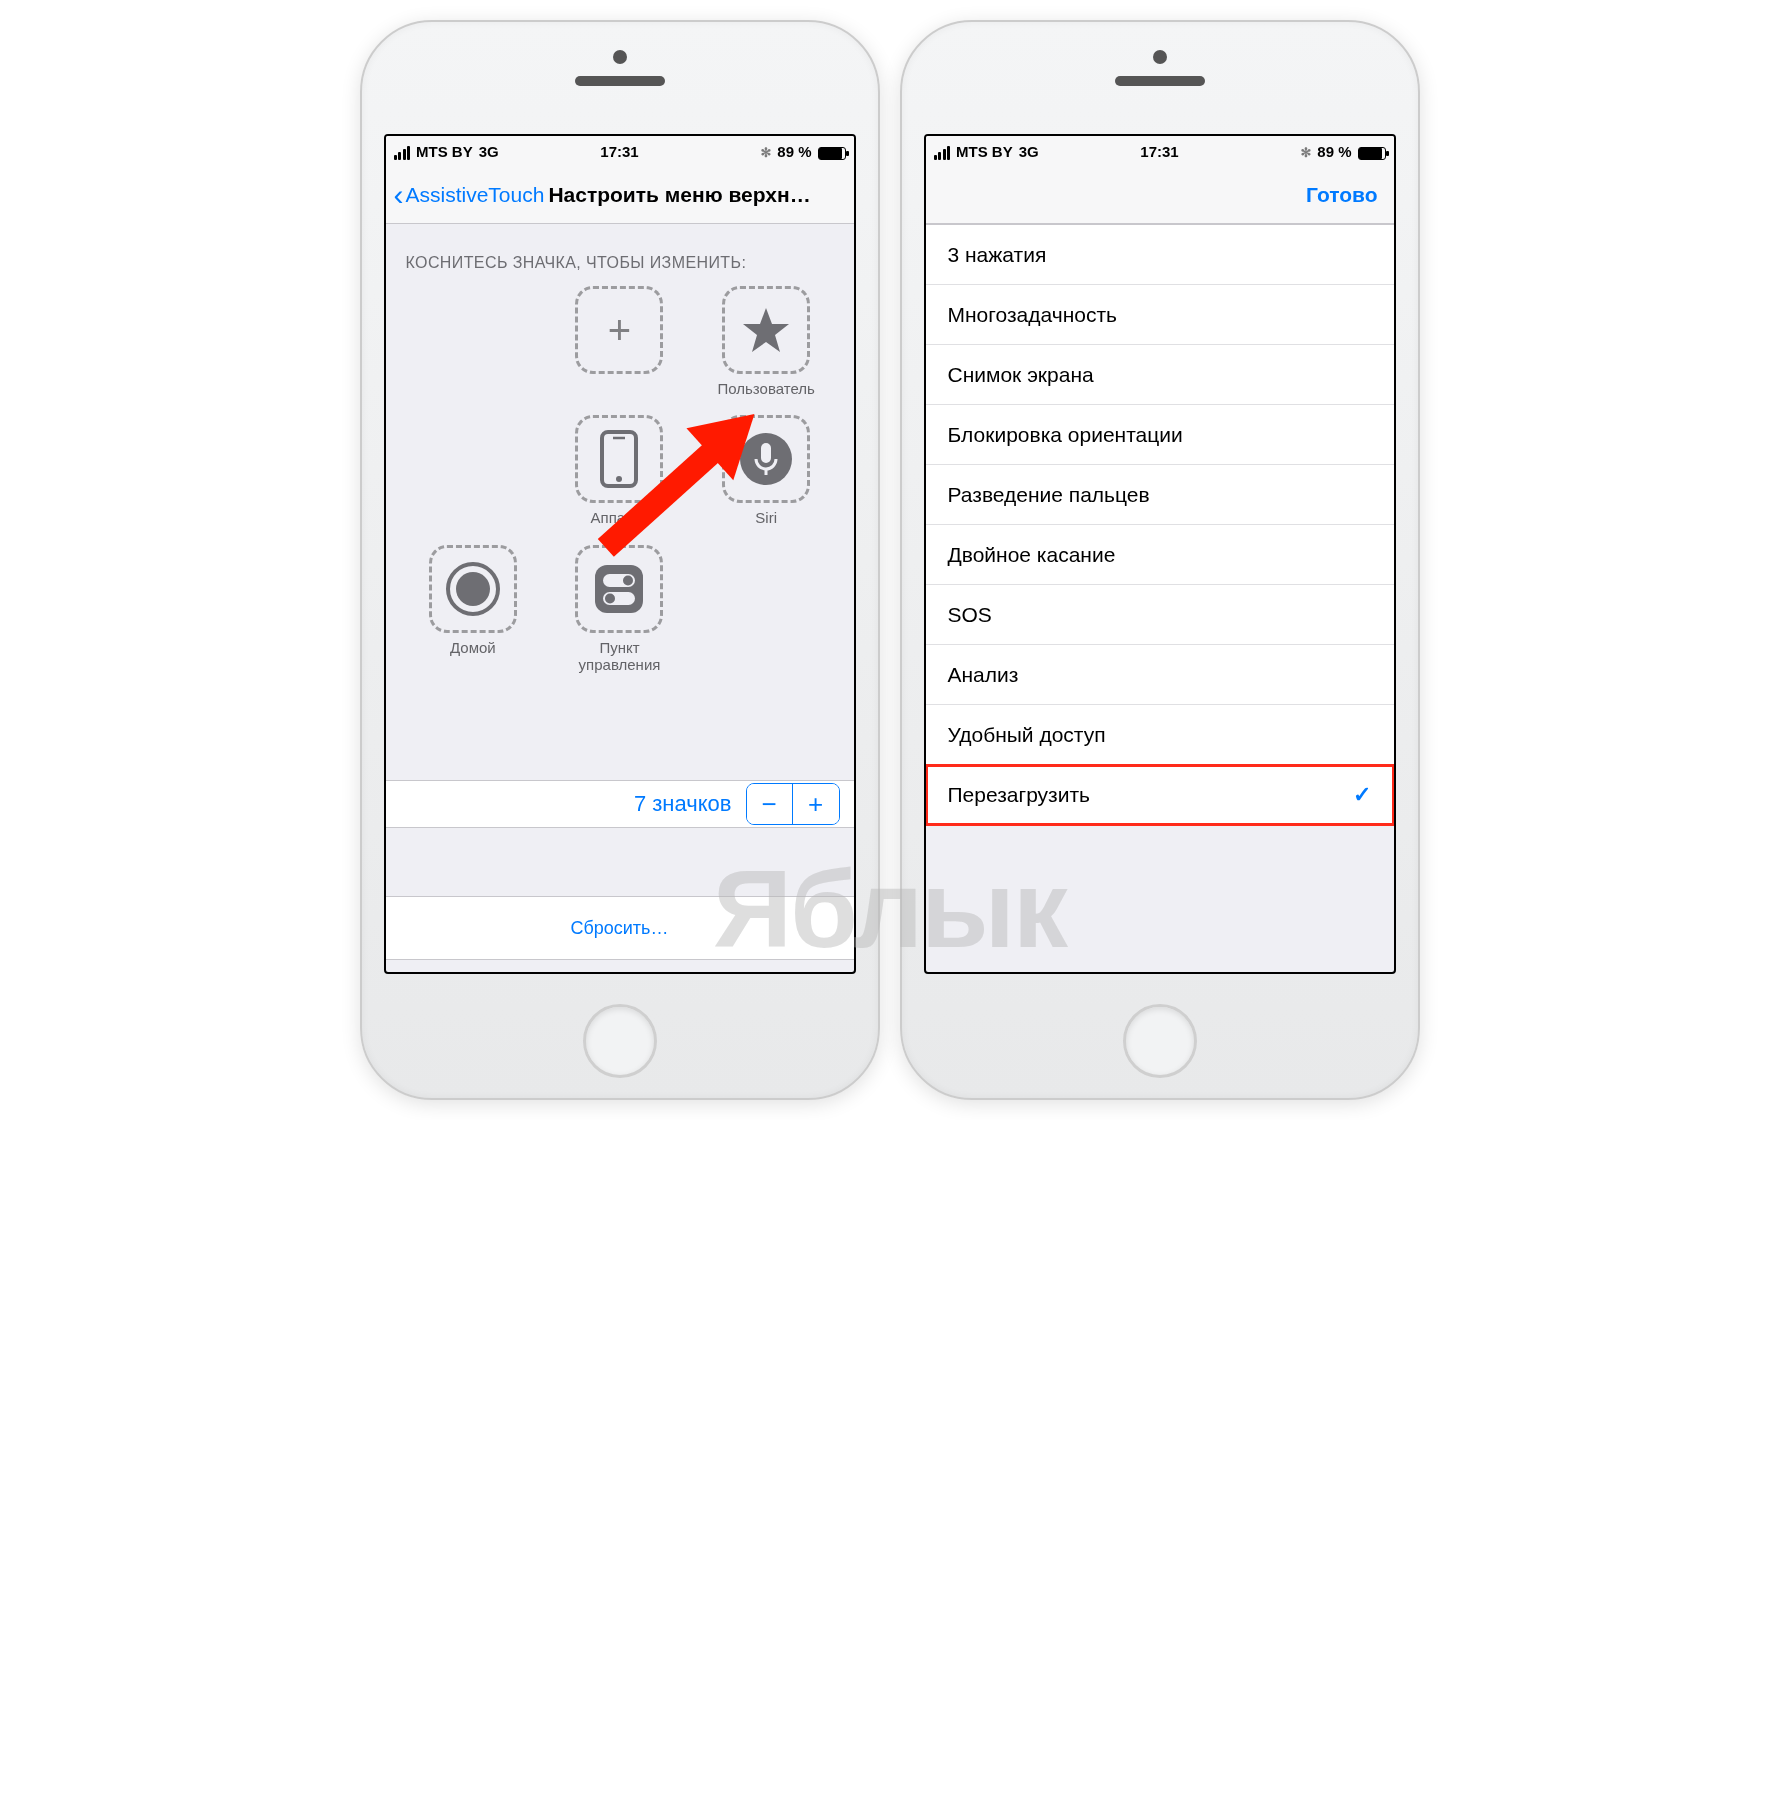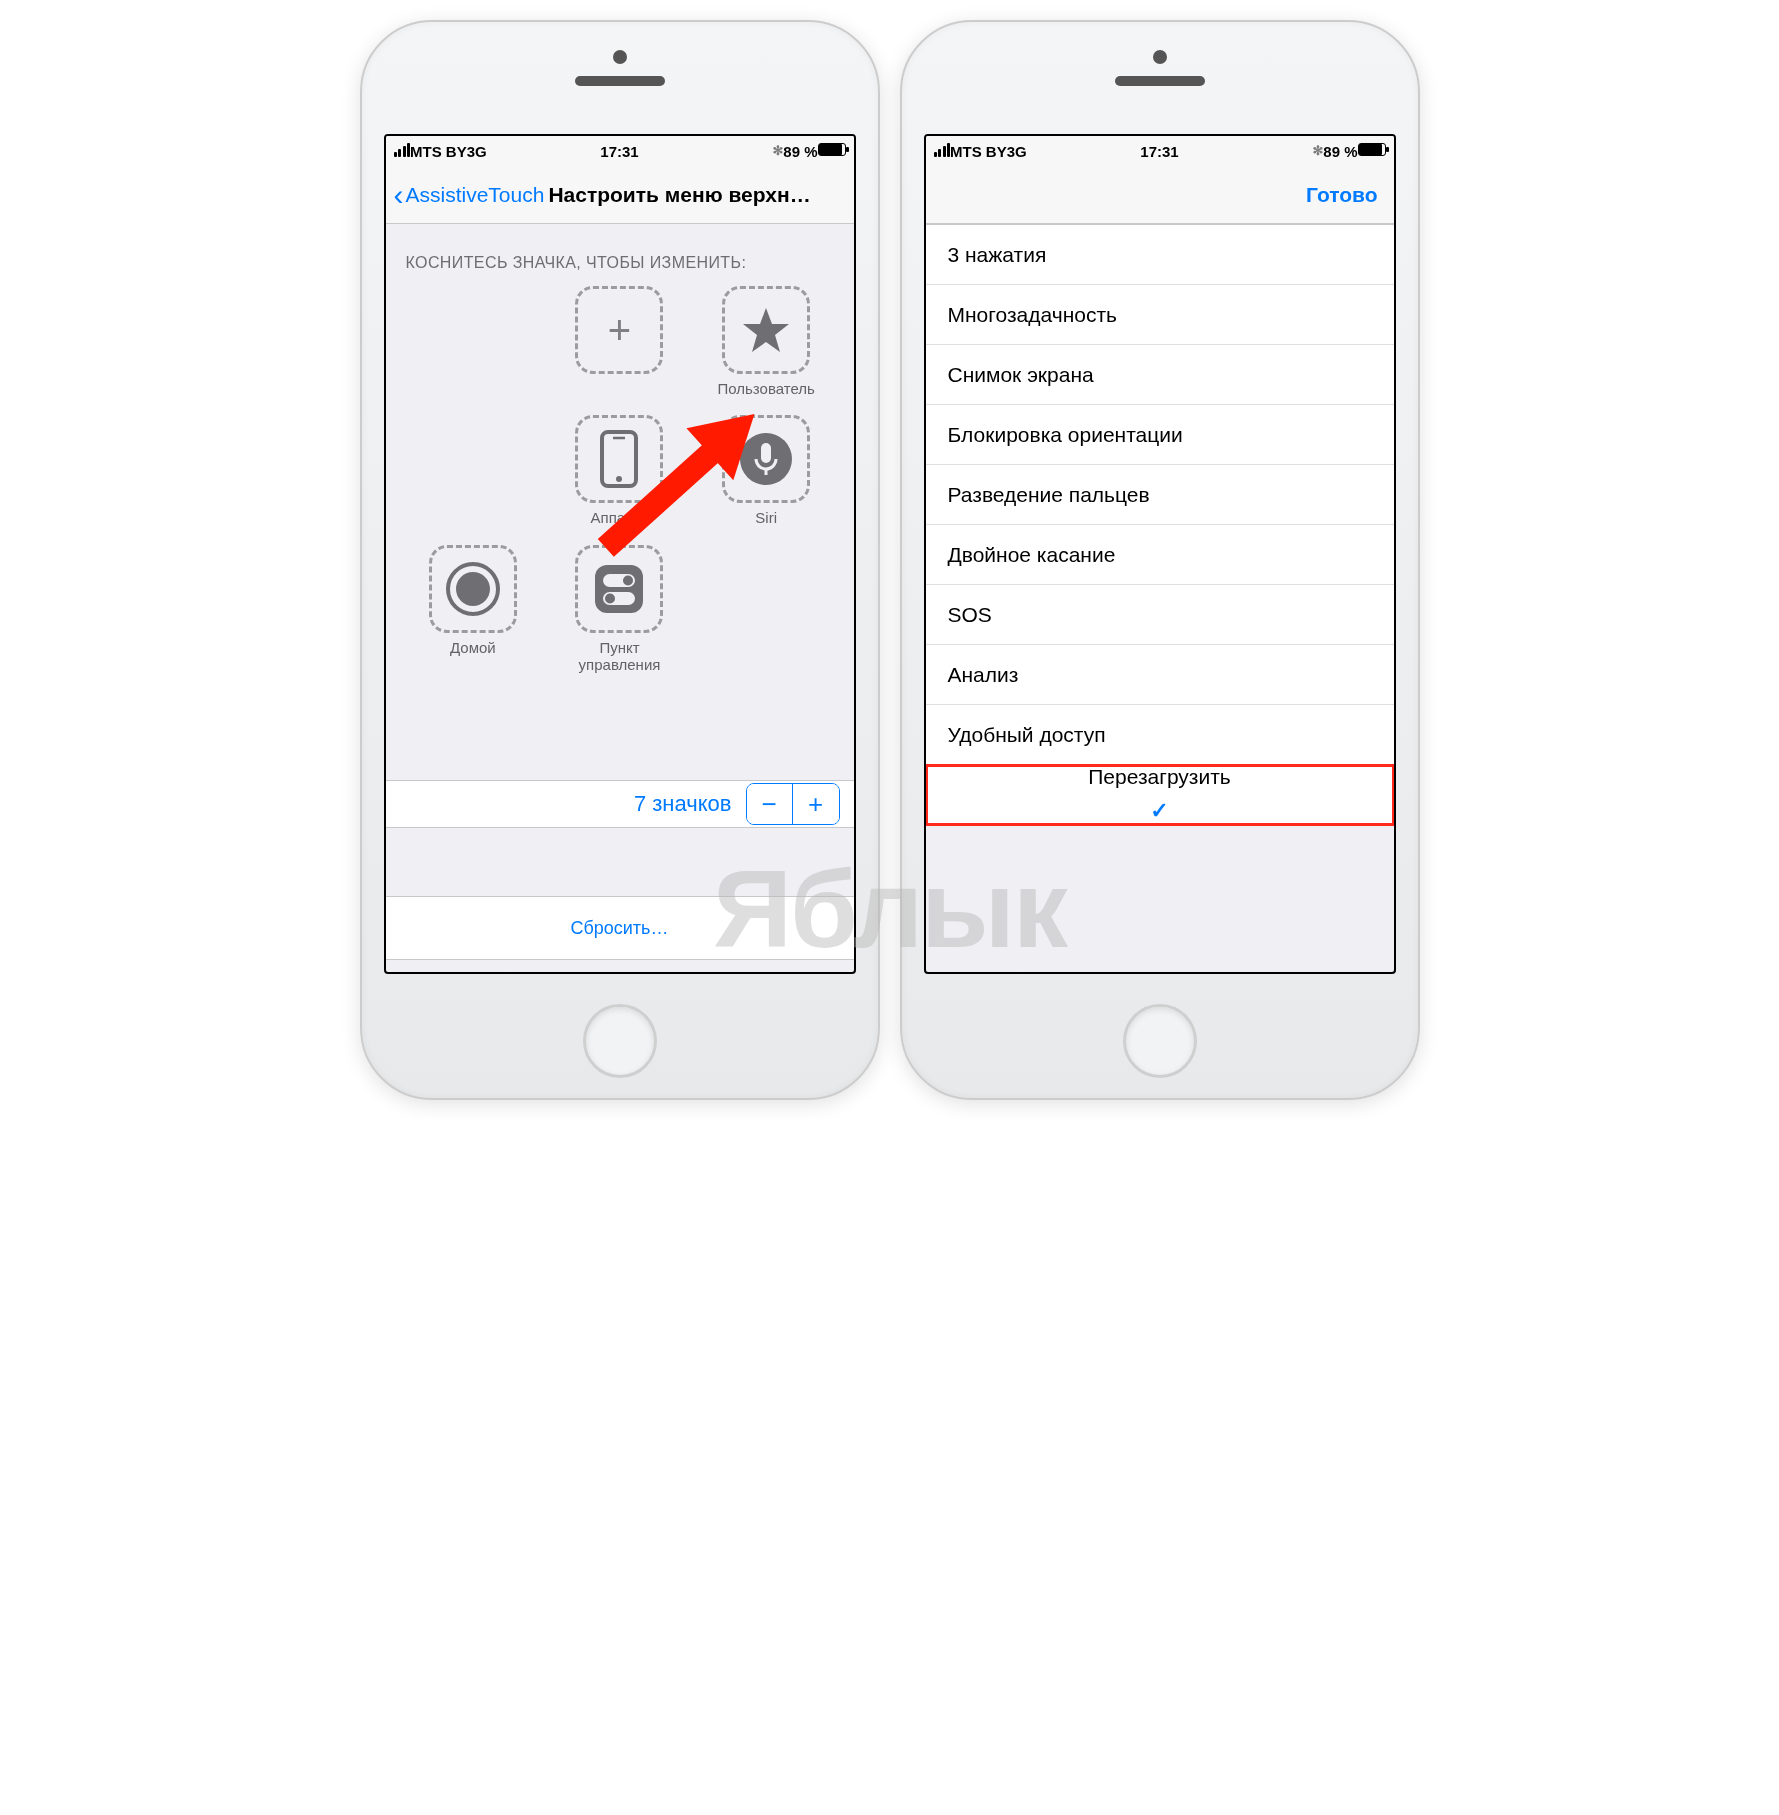--- a/index.html
+++ b/index.html
@@ -43,21 +43,21 @@
   .statusbar {
     height: 30px;
     background:#f7f7f8;
     display:flex;
     align-items:center;
     justify-content:space-between;
     padding: 0 8px;
     font-size: 15px;
     font-weight:600;
   }
-  .sb-left,.sb-right{display:flex;align-items:flex-start;}
+  .sb-left,.sb-right{display:flex;align-items:flex-end;gap:6px;}
   .sb-center{position:absolute;left:50%;transform:translateX(-50%);}
   .signal {display:inline-flex;gap:1.5px;align-items:flex-end;}
   .signal i{width:3px;background:#000;border-radius:1px;}
   .signal i:nth-child(1){height:5px;}
   .signal i:nth-child(2){height:8px;}
   .signal i:nth-child(3){height:11px;}
   .signal i:nth-child(4){height:14px;}
   .bt{font-size:13px;opacity:.5;}
   .battery{width:28px;height:13px;border:1.5px solid #000;border-radius:3px;position:relative;}
   .battery::after{content:"";position:absolute;right:-4px;top:3px;width:2.5px;height:5px;background:#000;border-radius:1px;}
@@ -109,21 +109,21 @@
   .arrow{position:absolute;pointer-events:none;}
   
   .list{background:#fff;border-top:1px solid #c8c7cc;display:flex;flex-direction:column;}
   .row{
     height:60px;display:flex;align-items:center;padding:0 22px;
     font-size:21px;color:#000;border-bottom:1px solid #e0e0e3;
     position:relative;background:#fff;
     justify-content:space-between;
   }
   .row .check{color:#007aff;font-size:22px;font-weight:700;}
-  .row.highlight{outline:3px solid #ff2a1a;outline-offset:-2px;flex-direction:column;}
+  .row.highlight{outline:3px solid #ff2a1a;outline-offset:-2px;}
   
   .wm{
     position:fixed; left:50%; top:50%; transform:translate(-50%,-50%);
     font-size:110px; color:#b7b7b7; opacity:.45; z-index:200; pointer-events:none;
     font-family: "Arial", sans-serif; letter-spacing:-2px; font-weight:700;
     display:flex;align-items:center;
   }
 </style>
 </head>
 <body>

